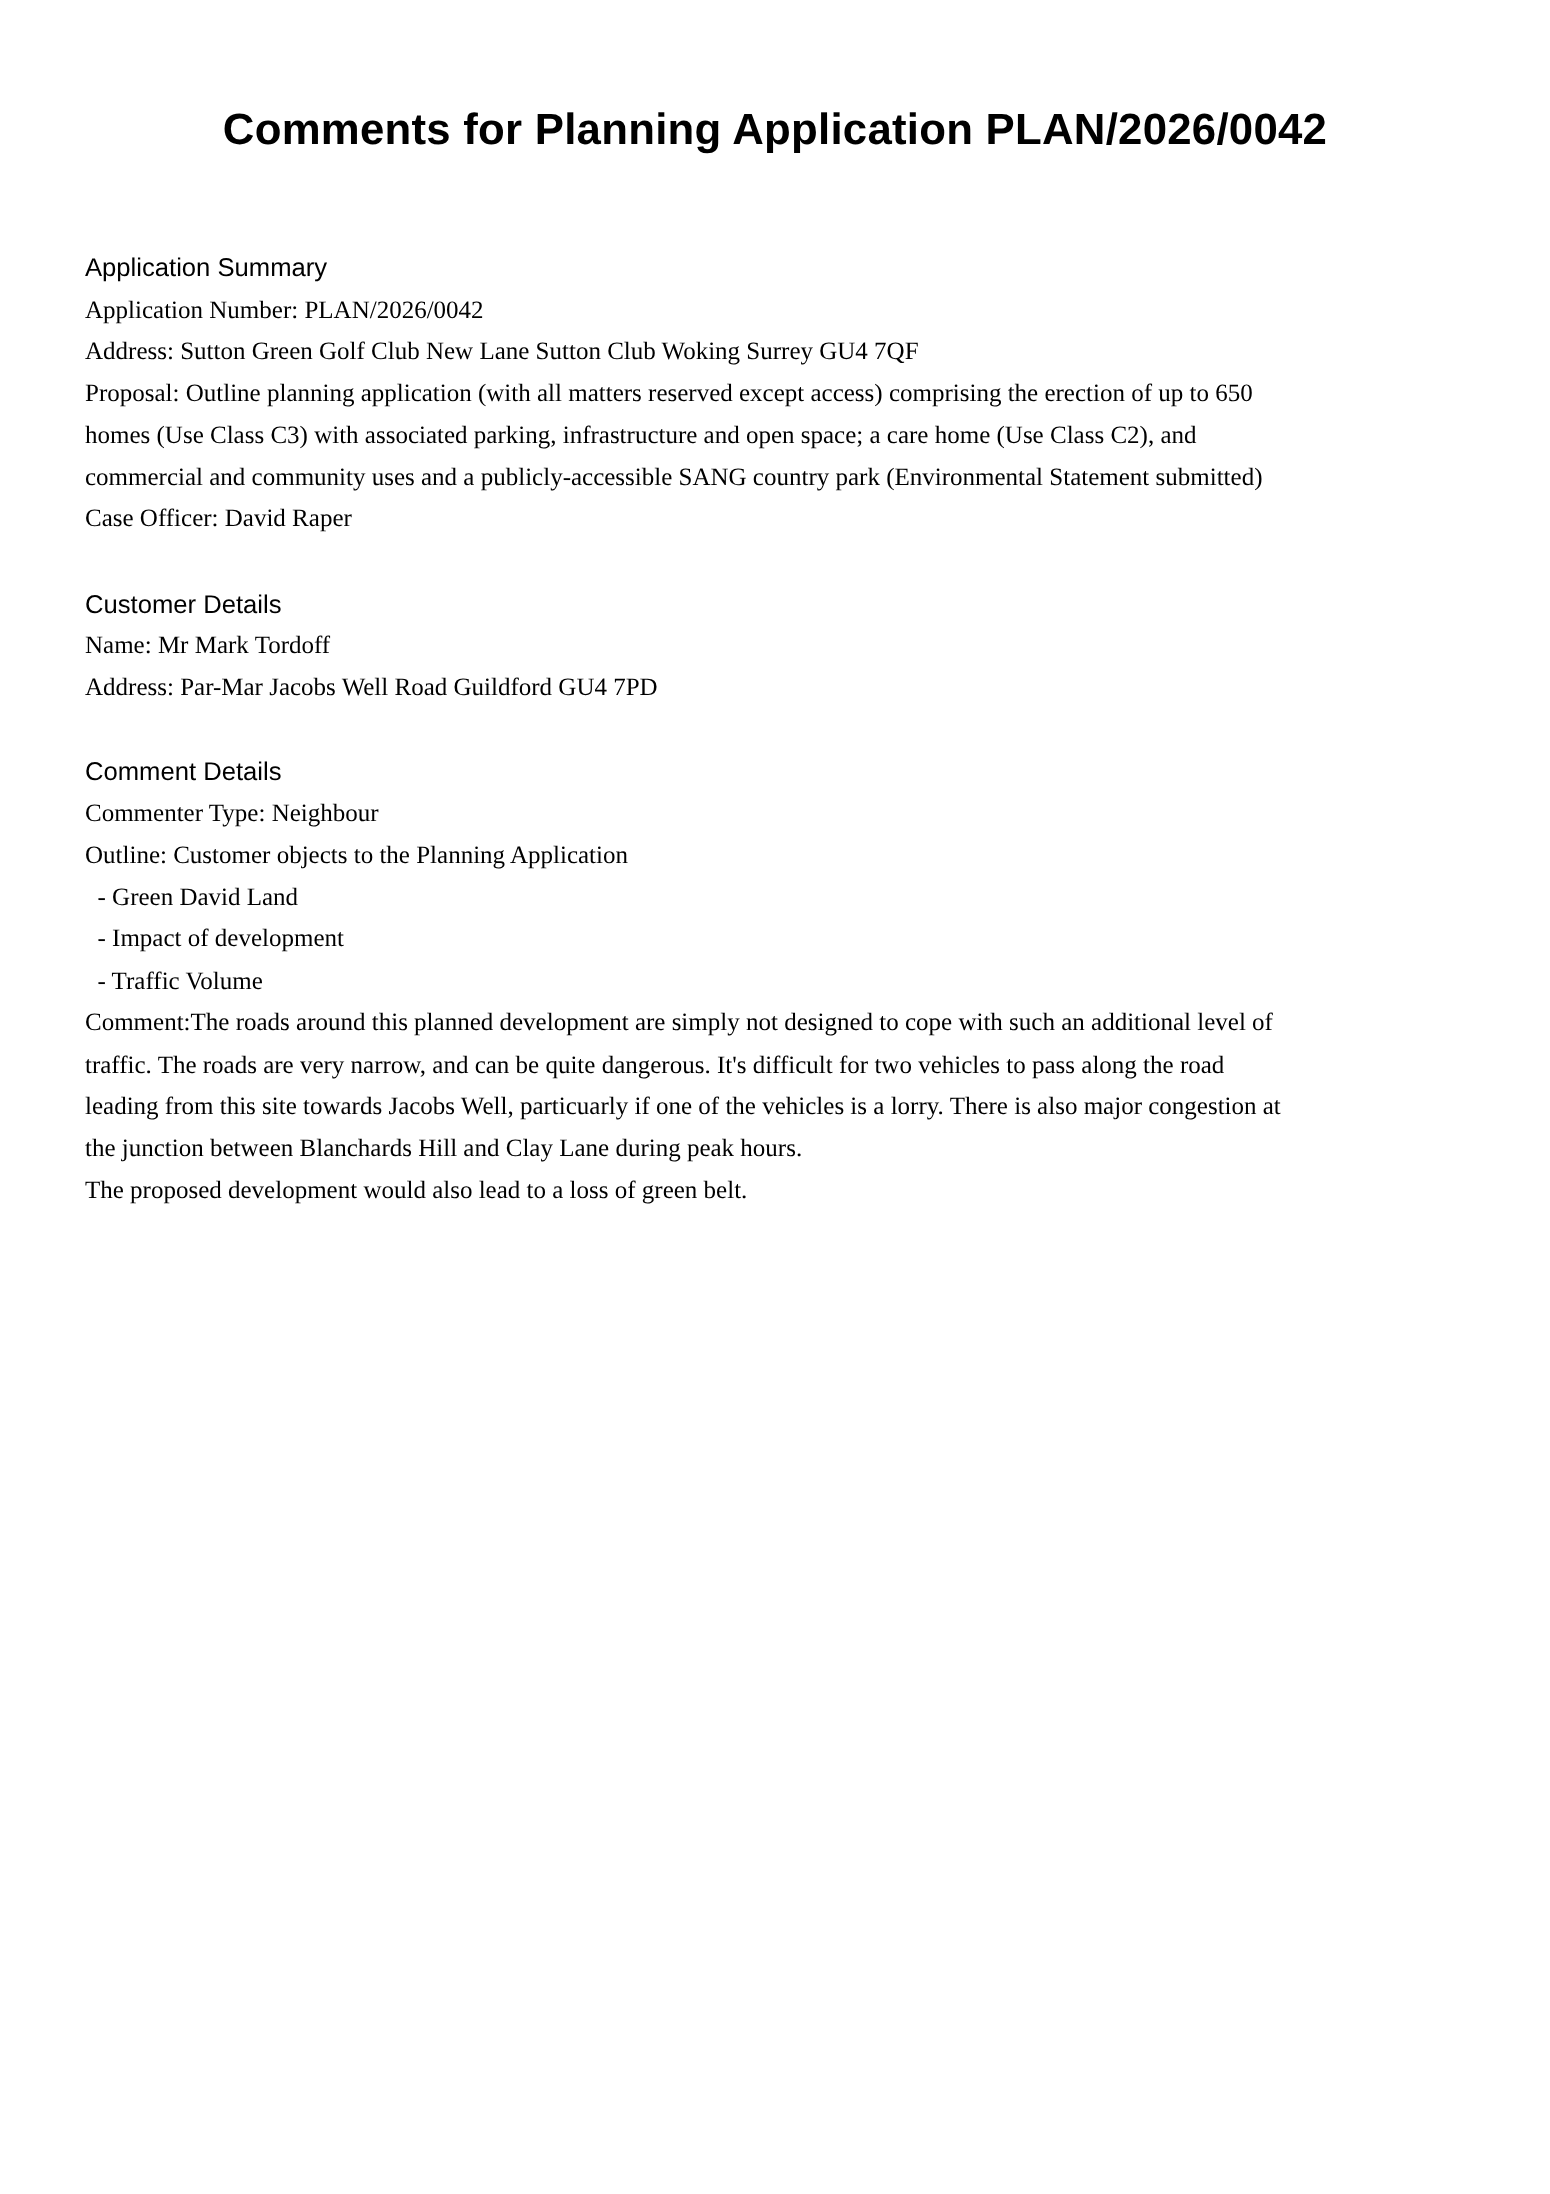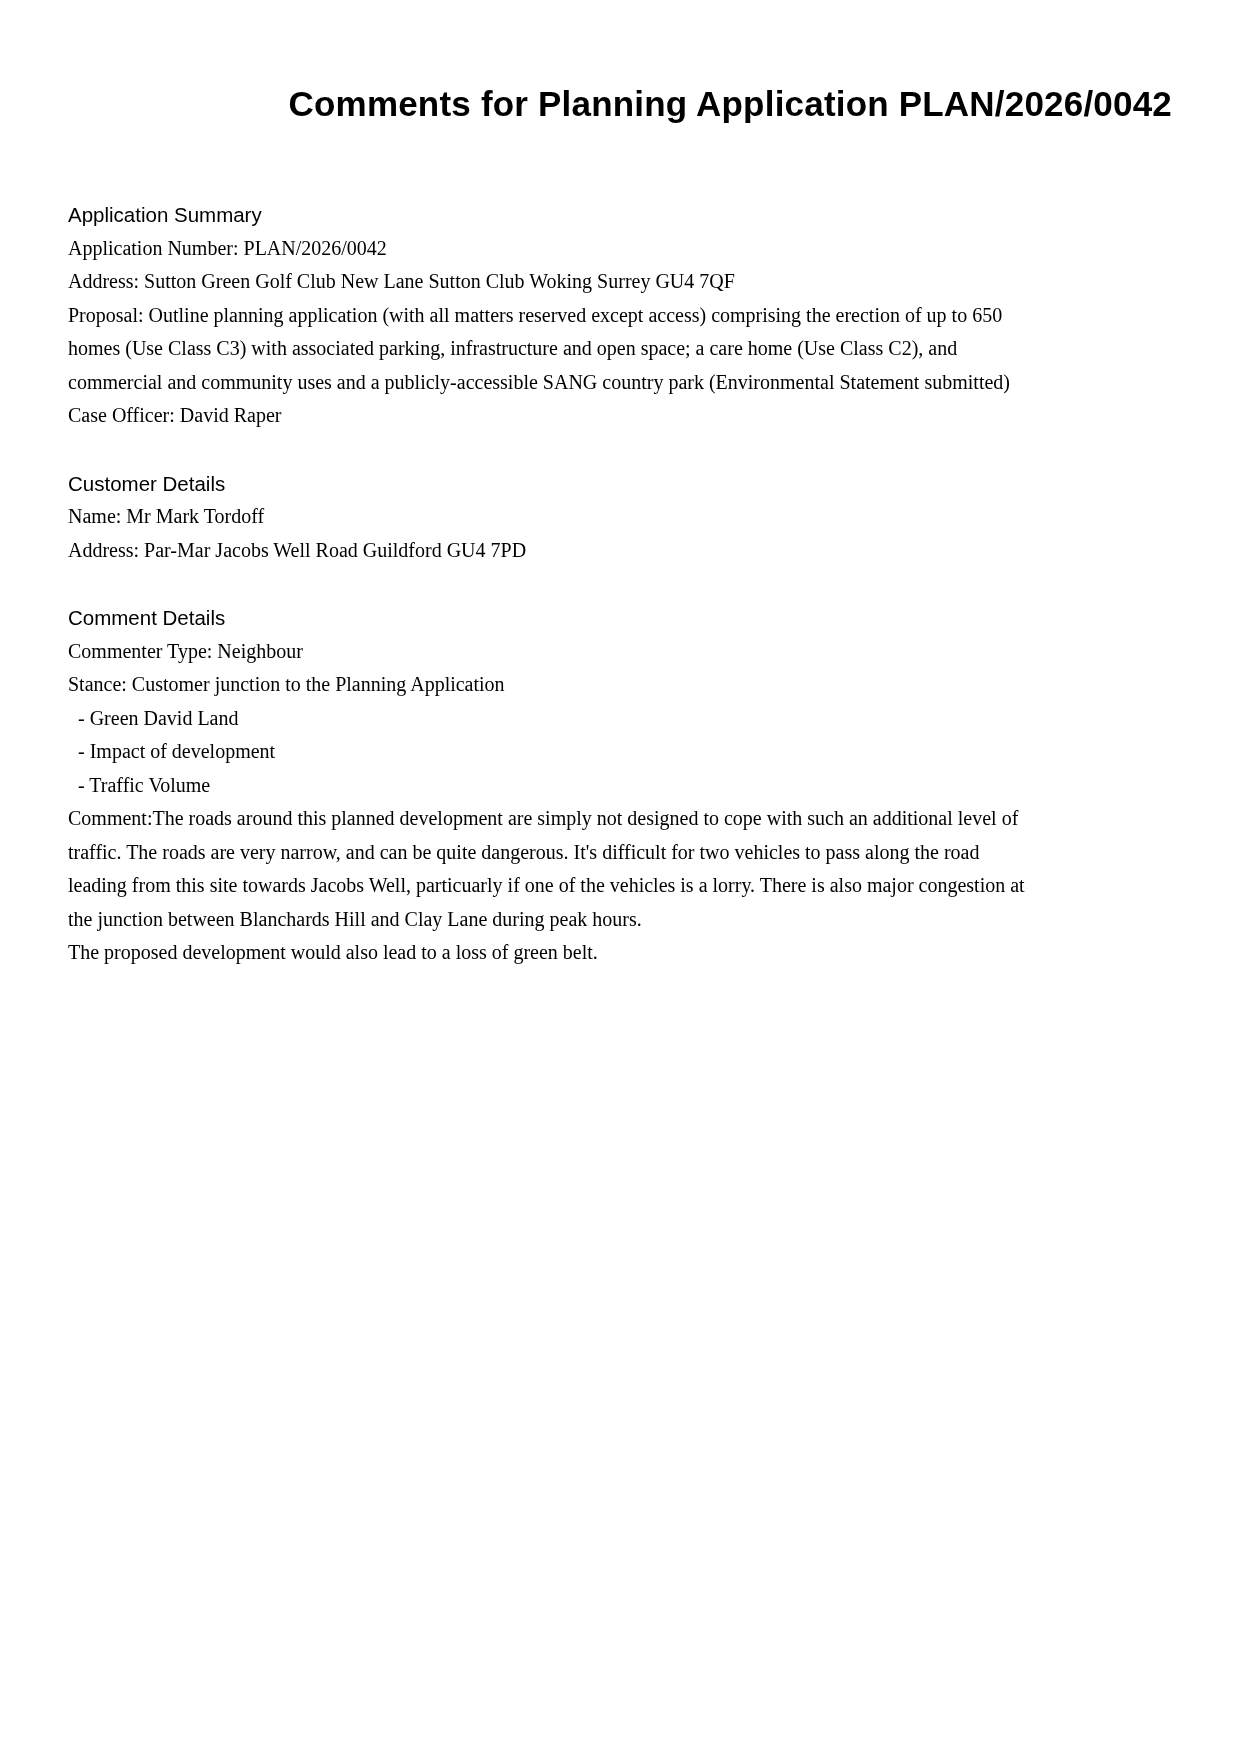--- a/index.html
+++ b/index.html
@@ -18,21 +18,21 @@
   }
   .content {
     padding: 0 68px;
   }
   .doc-title {
     margin: 0;
     padding-top: 84px;
     font-size: 35px;
     line-height: 40px;
     font-weight: 700;
-    text-align: right;
+    text-align: center;
     letter-spacing: 0.2px;
   }
   .section {
     margin-top: 34px;
   }
   .section.first {
     margin-top: 74px;
   }
   .section h2 {
     margin: 0;
@@ -70,21 +70,21 @@
 
     <div class="section">
       <h2>Customer Details</h2>
       <p>Name: Mr Mark Tordoff</p>
       <p>Address: Par-Mar Jacobs Well Road Guildford GU4 7PD</p>
     </div>
 
     <div class="section">
       <h2>Comment Details</h2>
       <p>Commenter Type: Neighbour</p>
-      <p>Stance: Customer junction to the Planning Application</p>
+      <p>Outline: Customer objects to the Planning Application</p>
       <p class="reason">- Green David Land</p>
       <p class="reason">- Impact of development</p>
       <p class="reason">- Traffic Volume</p>
       <p>Comment:The roads around this planned development are simply not designed to cope with such an additional level of traffic. The roads are very narrow, and can be quite dangerous. It's difficult for two vehicles to pass along the road leading from this site towards Jacobs Well, particuarly if one of the vehicles is a lorry. There is also major congestion at the junction between Blanchards Hill and Clay Lane during peak hours.</p>
       <p>The proposed development would also lead to a loss of green belt.</p>
     </div>
 
   </div>
 </div>
 

